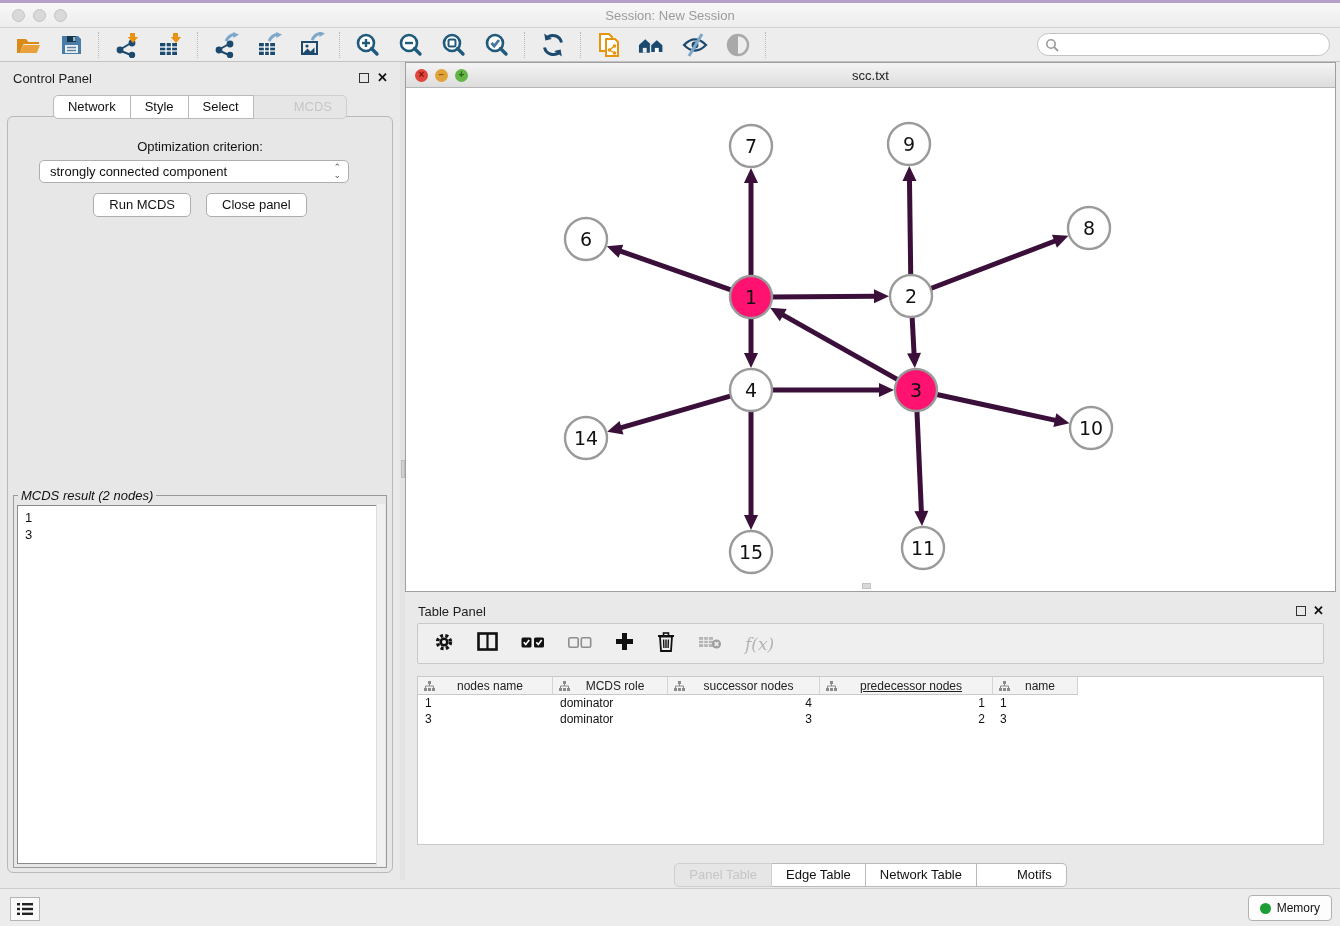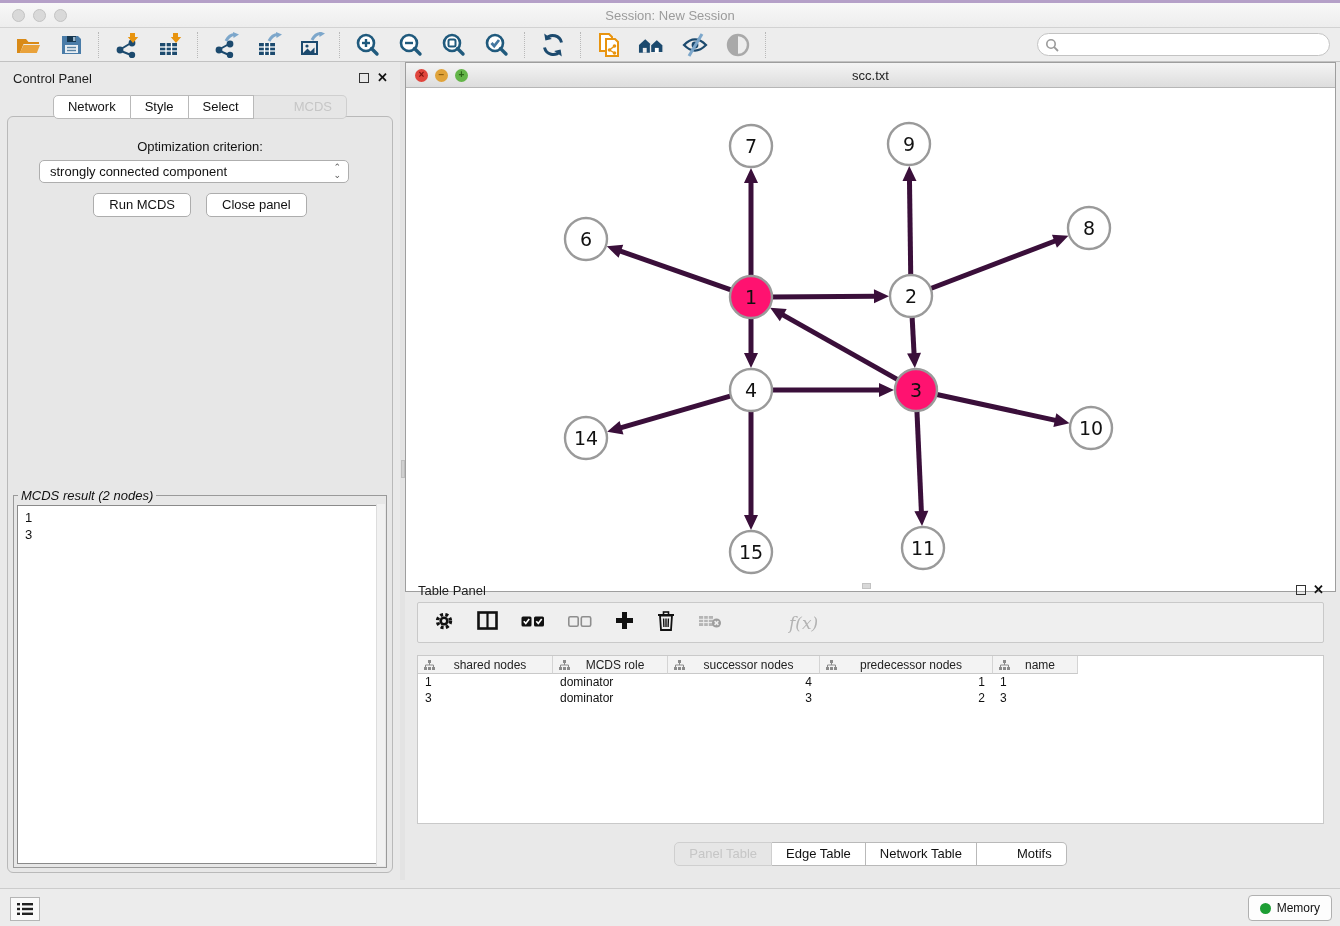--- a/index.html
+++ b/index.html
@@ -54,37 +54,37 @@
 
   
   #net-frame { left:405px; top:62px; width:931px; height:530px; background:#fff; border:1px solid #9e9e9e; }
   #net-titlebar { position:absolute; left:0; top:0; width:100%; height:25px; background:linear-gradient(#f4f4f4,#dddddd); border-bottom:1px solid #b6b6b6; }
   #net-title { position:absolute; left:0; right:0; top:5px; text-align:center; font-size:13px; color:#222; }
   .tl2 { width:13px; height:13px; border-radius:50%; font-size:10px; font-weight:bold; line-height:12px; text-align:center; }
   #net-canvas { position:absolute; left:0; top:25px; width:929px; height:503px; background:#fff; }
   #net-grip { position:absolute; left:456px; bottom:2px; width:9px; height:6px; background:#d8d8d8; border:1px solid #c2c2c2; }
 
   
-  #table-panel { left:405px; top:574px; width:931px; height:291px; }
+  #table-panel { left:405px; top:595px; width:931px; height:291px; }
   #tp-float { right:30px; } #tp-close { right:12px; }
   #tp-toolbar { position:absolute; left:12px; top:28px; width:907px; height:41px; background:#efefef; border:1px solid #c9c9c9; border-radius:2px; display:flex; align-items:center; gap:23px; padding-left:16px; }
   #node-table { position:absolute; left:12px; top:81px; width:907px; height:169px; background:#fff; border:1px solid #c9c9c9; border-top:none; }
   #table-header { display:flex; height:19px; border-top:1px solid #c9c9c9; }
   .th { background:#f3f3f3; border-right:1px solid #d4d4d4; border-bottom:1px solid #c9c9c9; display:flex; align-items:center; justify-content:center; gap:6px; font-size:12px; color:#222; position:relative; }
   .th .hier { position:absolute; left:6px; top:4px; }
   .trow { display:flex; height:16px; font-size:12px; color:#111; }
   .td { padding:1px 8px 0 7px; overflow:hidden; white-space:nowrap; }
   #tp-tabs { top:268px; }
 
   
   #status-bar { left:0; top:888px; width:1340px; height:38px; background:#ececec; border-top:1px solid #cccccc; }
   #list-btn { position:absolute; left:10px; top:8px; width:30px; height:24px; background:#fafafa; border:1px solid #b5b5b5; display:flex; align-items:center; justify-content:center; }
   #memory-btn { position:absolute; right:8px; top:6px; height:26px; background:#fdfdfd; border:1px solid #b0b0b0; border-radius:4px; display:flex; align-items:center; gap:6px; padding:0 11px; font-size:12px; color:#111; }
   #memory-dot { width:11px; height:11px; border-radius:50%; background:#1d9e34; }
-  .fx { font-family:"DejaVu Serif",serif; font-style:italic; font-size:17px; color:#b3b3b3;margin-left:44px; }
+  .fx { font-family:"DejaVu Serif",serif; font-style:italic; font-size:17px; color:#b3b3b3; }
 </style>
 </head>
 <body>
 
 <div id="top-strip" class="abs"></div>
 <div id="titlebar" class="abs">
   <div class="traffic">
     <div class="tl"></div>
     <div class="tl"></div>
     <div class="tl"></div>
@@ -425,21 +425,21 @@
               <rect x="4" y="7" width="3" height="3"></rect>
               <rect x="8" y="7" width="3" height="3"></rect>
             </g>
             <g stroke="#8a8a8a" stroke-width="1">
               <line x1="5.5" y1="3" x2="5.5" y2="5"></line>
               <line x1="1.5" y1="5" x2="9.5" y2="5"></line>
               <line x1="1.5" y1="5" x2="1.5" y2="7"></line>
               <line x1="9.5" y1="5" x2="9.5" y2="7"></line>
             </g>
           </svg>
-          <span style="padding-left:10px">shared nodes</span>
+          <span style="padding-left:10px">nodes name</span>
         </div>
         <div class="th" style="width: 115px;">
           <svg class="hier" width="11" height="11" viewBox="0 0 11 11">
             <g fill="#8a8a8a">
               <rect x="4" y="0" width="3" height="3"></rect>
               <rect x="0" y="7" width="3" height="3"></rect>
               <rect x="4" y="7" width="3" height="3"></rect>
               <rect x="8" y="7" width="3" height="3"></rect>
             </g>
             <g stroke="#8a8a8a" stroke-width="1">
@@ -461,21 +461,21 @@
             </g>
             <g stroke="#8a8a8a" stroke-width="1">
               <line x1="5.5" y1="3" x2="5.5" y2="5"></line>
               <line x1="1.5" y1="5" x2="9.5" y2="5"></line>
               <line x1="1.5" y1="5" x2="1.5" y2="7"></line>
               <line x1="9.5" y1="5" x2="9.5" y2="7"></line>
             </g>
           </svg>
           <span style="padding-left:10px">successor nodes</span>
         </div>
-        <div class="th" style="width: 173px;">
+        <div class="th" style="width: 173px; text-decoration: underline;">
           <svg class="hier" width="11" height="11" viewBox="0 0 11 11">
             <g fill="#8a8a8a">
               <rect x="4" y="0" width="3" height="3"></rect>
               <rect x="0" y="7" width="3" height="3"></rect>
               <rect x="4" y="7" width="3" height="3"></rect>
               <rect x="8" y="7" width="3" height="3"></rect>
             </g>
             <g stroke="#8a8a8a" stroke-width="1">
               <line x1="5.5" y1="3" x2="5.5" y2="5"></line>
               <line x1="1.5" y1="5" x2="9.5" y2="5"></line>

